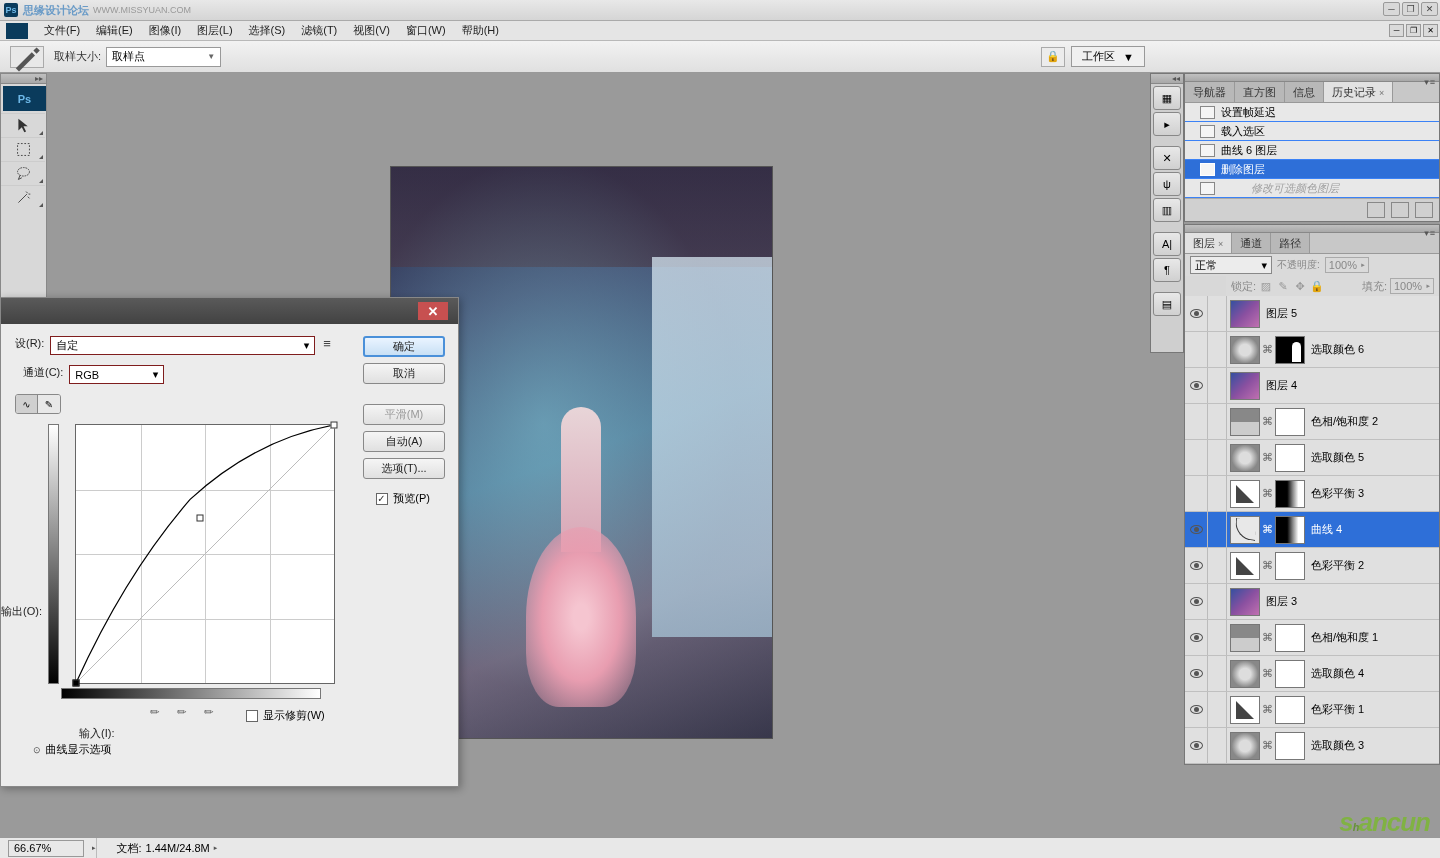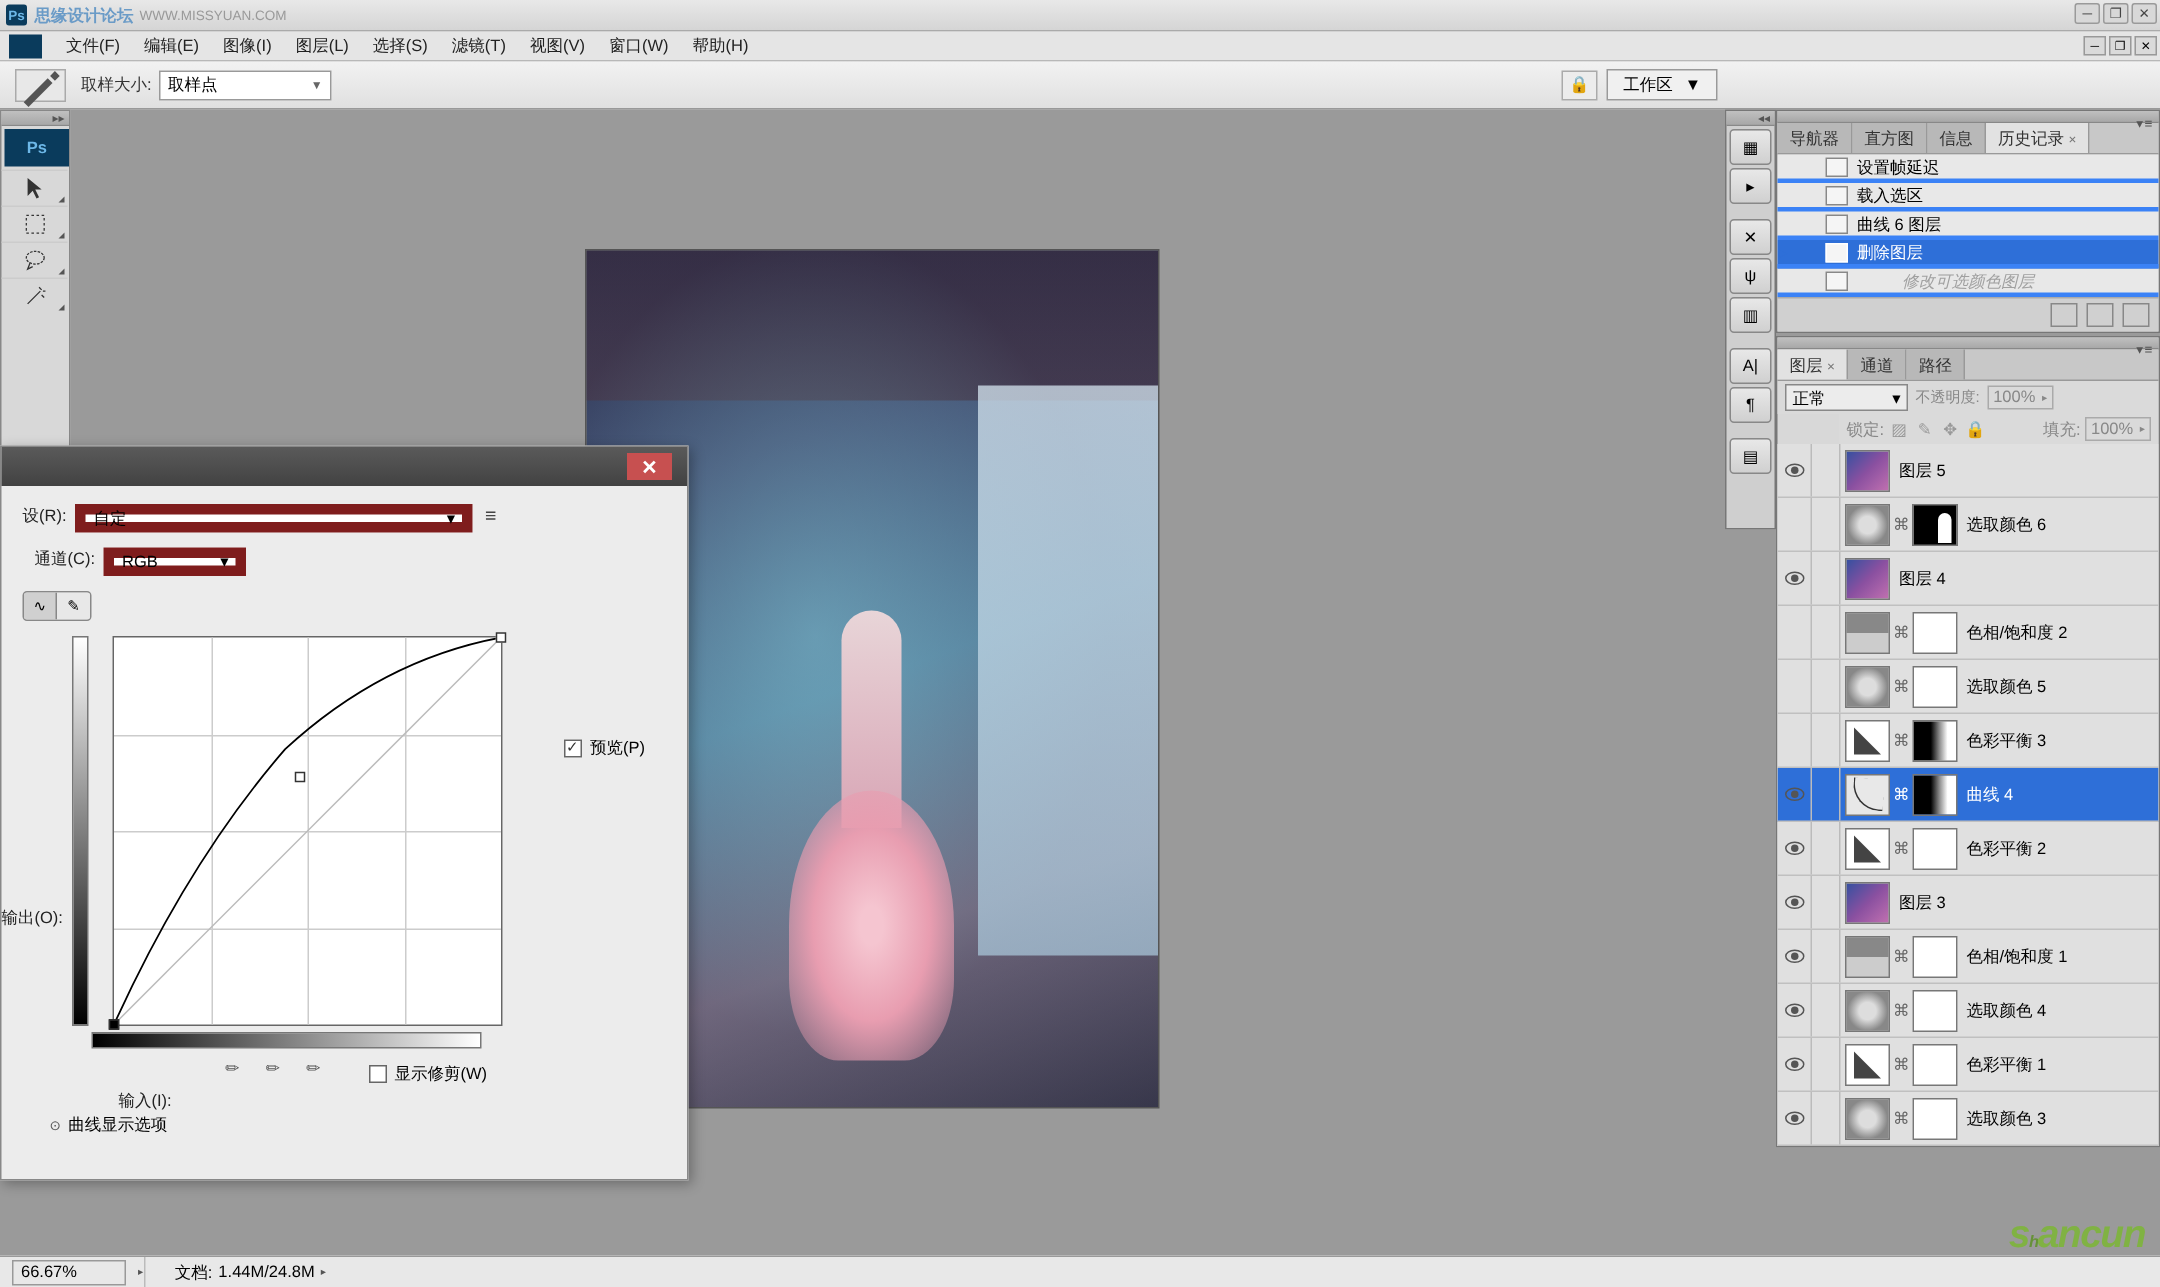--- a/index.html
+++ b/index.html
@@ -53,21 +53,21 @@
 .canvas .figure .dress { position:absolute; top:120px; left:0; width:110px; height:180px; background:radial-gradient(ellipse,#f5c5d0 10%,#e89db0 50%,rgba(232,157,176,0.3) 90%); border-radius:50% 50% 30% 30%;}
 .canvas .ceiling { position:absolute; top:0; left:0; right:0; height:100px; background:linear-gradient(#362838,#4a3a48);}
 
 
 .curves-dlg { position:absolute; left:0; top:224px; width:459px; height:490px; background:#ececec; border:1px solid #888; box-shadow:2px 2px 8px rgba(0,0,0,0.3);}
 .dlg-title { height:26px; background:linear-gradient(#5a5a5a,#424242); display:flex; justify-content:flex-end; align-items:center; padding-right:10px;}
 .dlg-close { width:30px; height:18px; background:#c75050; color:#fff; display:flex; align-items:center; justify-content:center; font-size:13px; font-weight:bold;}
 .dlg-body { padding:12px 14px; position:relative; }
 .dlg-row { display:flex; margin-bottom:10px; }
 .dlg-lbl { color:#222; margin-right:6px; }
-.dlg-sel { height:19px; border:7px solid #7f1d1d; background:#fff; padding:0 5px; display:flex; align-items:center; justify-content:space-between;}
+.dlg-sel { height:19px; border:1px solid #7f1d1d; background:#fff; padding:0 5px; display:flex; align-items:center; justify-content:space-between;}
 .dlg-sel.preset { width:265px; }
 .dlg-sel.chan { width:95px; }
 .menu-ico { margin-left:8px; font-size:13px; color:#444;}
 .mode-btns { display:inline-flex; border:1px solid #888; border-radius:3px; overflow:hidden; margin-right:10px;}
 .mode-btn { width:22px; height:18px; background:#e8e8e8; display:flex; align-items:center; justify-content:center; font-size:10px;}
 .mode-btn:first-child { background:#d0d0d0; border-right:1px solid #888;}
 
 .curves-graph { width:260px; height:260px; border:1px solid #666; background:#fff; position:relative; margin-left:60px;}
 .grid-ln { position:absolute; background:#ccc; }
 .grid-ln.h { left:0; right:0; height:1px; }
@@ -100,21 +100,21 @@
 .drawer-btn { width:28px; height:24px; margin:2px auto; background:linear-gradient(#e8e8e8,#d0d0d0); border:1px solid #888; border-radius:3px; display:flex; align-items:center; justify-content:center;}
 .panel { border:1px solid #777; background:#d8d8d8; margin-left:34px; margin-bottom:2px;}
 .panel-tabs { height:21px; background:#c8c8c8; display:flex; border-bottom:1px solid #999;}
 .ptab { padding:3px 8px; background:#b8b8b8; border-right:1px solid #999; color:#333;}
 .ptab.active { background:#e2e2e2;}
 .ptab .x { margin-left:3px; color:#777; font-size:9px;}
 .panel-opts { position:absolute; right:3px; top:3px; font-size:9px; color:#555; letter-spacing:1px;}
 
 
 .hist-body { background:#e8e8e8; }
-.hist-row { height:19px; display:flex; align-items:center; padding-left:32px; border-bottom:3px solid #3b82f6; gap:6px;}
+.hist-row { height:19px; display:flex; align-items:center; padding-left:15px; border-bottom:1px solid #3b82f6; gap:6px;}
 .hist-row.sel { background:#2e6fd8; color:#fff;}
 .hist-row.dim { color:#a0a0a0; font-style:italic;gap:36px;}
 .hist-ico { width:15px; height:13px; border:1px solid #888; background:#f5f5f5; font-size:8px; display:flex; align-items:center; justify-content:center;}
 .hist-row.sel .hist-ico { border-color:#fff;}
 .hist-footer { height:23px; background:#d0d0d0; border-top:1px solid #aaa; display:flex; justify-content:flex-end; gap:6px; padding:3px 6px;}
 .hist-footer .fbtn { width:18px; height:16px; border:1px solid #888;}
 .hist-marker { position:absolute; left:1px; width:12px; height:19px; display:flex; align-items:center; color:#2e6fd8;}
 
 
 .lyr-controls { height:22px; display:flex; align-items:center; padding:0 5px; gap:5px; background:#dadada;}
@@ -312,20 +312,28 @@
       </div>
       <div class="show-clip">
         <div class="chk"></div>
         <span>显示修剪(W)</span>
       </div>
       <div class="expand-row">
         <span class="exp-tri">⊙</span>
         <span>曲线显示选项</span>
       </div>
     </div>
+    <div class="dlg-btns">
+      <div class="dlg-btn primary">确定</div>
+      <div class="dlg-btn">取消</div>
+      <div style="height:8px;"></div>
+      <div class="dlg-btn dis">平滑(M)</div>
+      <div class="dlg-btn">自动(A)</div>
+      <div class="dlg-btn">选项(T)...</div>
+    </div>
     <div class="preview-chk">
       <div class="chk on"></div>
       <span>预览(P)</span>
     </div>
   </div>
 
   <div class="rpanel">
     <div class="drawer">
       <div class="dock-hdr">
           <span>◂◂</span>

